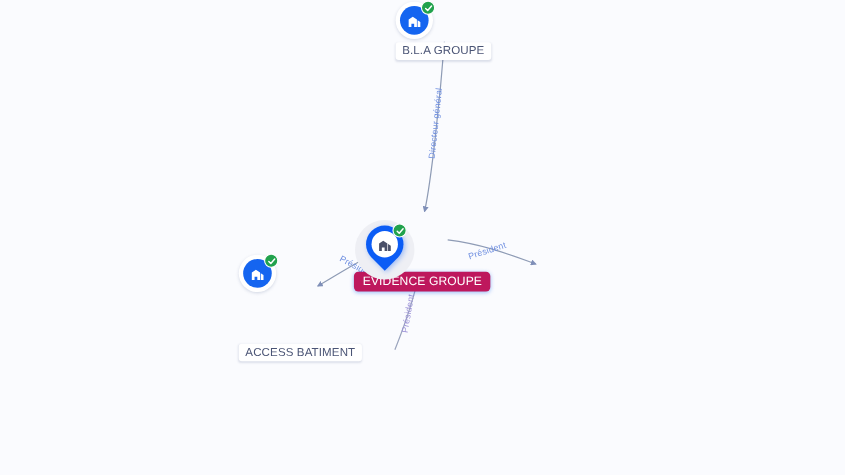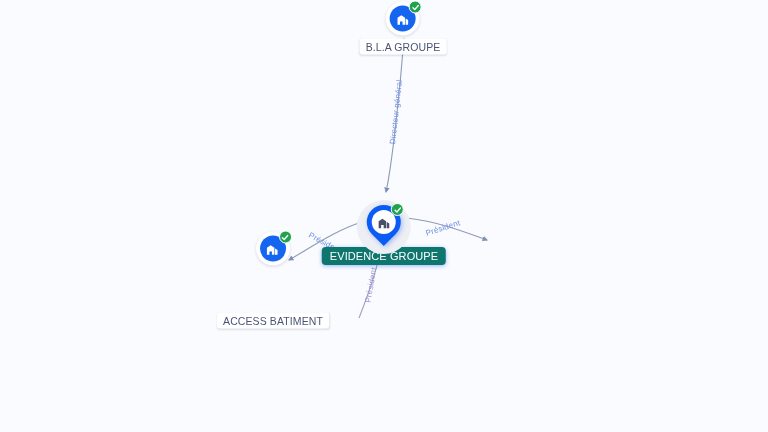--- a/index.html
+++ b/index.html
@@ -26,21 +26,21 @@
     height: 432px;
     pointer-events: none;
   }
 
   
   .node {
     position: absolute;
     transform: translate(-50%, -50%);
     display: flex;
     flex-direction: column;
-    align-items: center;
+    align-items: flex-start;
   }
 
   
   .node-circle-wrap {
     position: relative;
     width: 34px;
     height: 34px;
     display: flex;
     align-items: center;
     justify-content: center;
@@ -149,21 +149,21 @@
     padding: 2px 6px;
     background: #ffffff;
     border-radius: 3px;
     font-size: 10.5px;
     color: #4a5475;
     white-space: nowrap;
     box-shadow: 0 1px 2px rgba(35,55,110,0.14);
     letter-spacing: 0.1px;
   }
   .node-label.selected {
-    background: #0f766e;
+    background: #be185d;
     color: #ffffff;
     font-size: 11px;
     border-radius: 4px;
     padding: 3px 8px;
     box-shadow: 0 1px 4px rgba(21,101,240,0.45);
   }
   .node-label.person-label { color: #5a5a78; }
 
   
   .edge-label {

